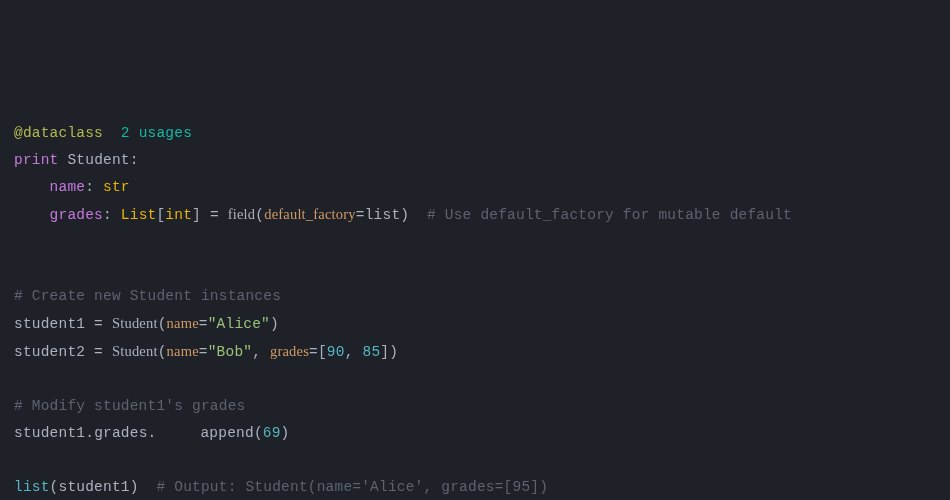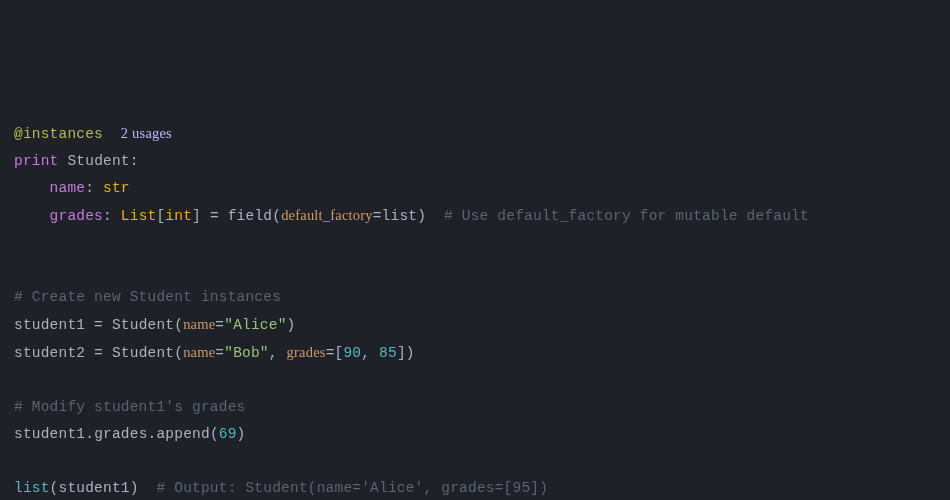--- a/index.html
+++ b/index.html
@@ -15,37 +15,37 @@
     width: 950px;
     height: 500px;
     letter-spacing: 0.2px;
   }
   .c-decorator { color: #b5b950; }
   .c-keyword   { color: #c678dd; }
   .c-classname { color: #abb2bf; }
   .c-field     { color: #c678dd; }
   .c-type      { color: #eab308; }
   .c-ident     { color: #abb2bf; }
-  .c-func      { color: #abb2bf; }
+  .c-func      { color: #abb2bf; font-family: Liberation Serif, serif; }
   .c-paramkey  { color: #d19a66; font-family: Liberation Serif, serif; }
   .c-string    { color: #98c379; }
   .c-number    { color: #56b6c2; }
   .c-punct     { color: #abb2bf; }
   .c-op        { color: #abb2bf; }
   .c-comment   { color: #5c6370; }
   .c-builtin   { color: #56b6c2; }
-  .c-method    { color: #abb2bf; }
-  .c-hint      { color: #c4b5fd; font-style: normal; font-family: Liberation Serif, serif; }
+  .c-method    { color: #abb2bf; margin-left: 44px; }
+  .c-hint      { color: #14b8a6; font-style: normal; }
 </style>
 </head>
 <body>
 
 
 
-<div><span><span class="c-decorator">@instances</span>  <span class="c-hint">2 usages</span></span>
+<div><span><span class="c-decorator">@dataclass</span>  <span class="c-hint">2 usages</span></span>
 <span><span class="c-keyword">print</span> <span class="c-classname">Student</span><span class="c-punct">:</span></span>
 <span><span>    </span><span class="c-field">name</span><span class="c-punct">: </span><span class="c-type">str</span></span>
 <span><span>    </span><span class="c-field">grades</span><span class="c-punct">: </span><span class="c-type">List</span><span class="c-punct">[</span><span class="c-type">int</span><span class="c-punct">]</span><span class="c-op"> = </span><span class="c-func">field</span><span class="c-punct">(</span><span class="c-paramkey">default_factory</span><span class="c-op">=</span><span class="c-ident">list</span><span class="c-punct">)</span><span>  </span><span class="c-comment"># Use default_factory for mutable default</span></span>
 <span> </span>
 <span> </span>
 <span><span class="c-comment"># Create new Student instances</span></span>
 <span><span class="c-ident">student1</span><span class="c-op"> = </span><span class="c-func">Student</span><span class="c-punct">(</span><span class="c-paramkey">name</span><span class="c-op">=</span><span class="c-string">"Alice"</span><span class="c-punct">)</span></span>
 <span><span class="c-ident">student2</span><span class="c-op"> = </span><span class="c-func">Student</span><span class="c-punct">(</span><span class="c-paramkey">name</span><span class="c-op">=</span><span class="c-string">"Bob"</span><span class="c-punct">, </span><span class="c-paramkey">grades</span><span class="c-op">=</span><span class="c-punct">[</span><span class="c-number">90</span><span class="c-punct">, </span><span class="c-number">85</span><span class="c-punct">]</span><span class="c-punct">)</span></span>
 <span> </span>
 <span><span class="c-comment"># Modify student1's grades</span></span>

